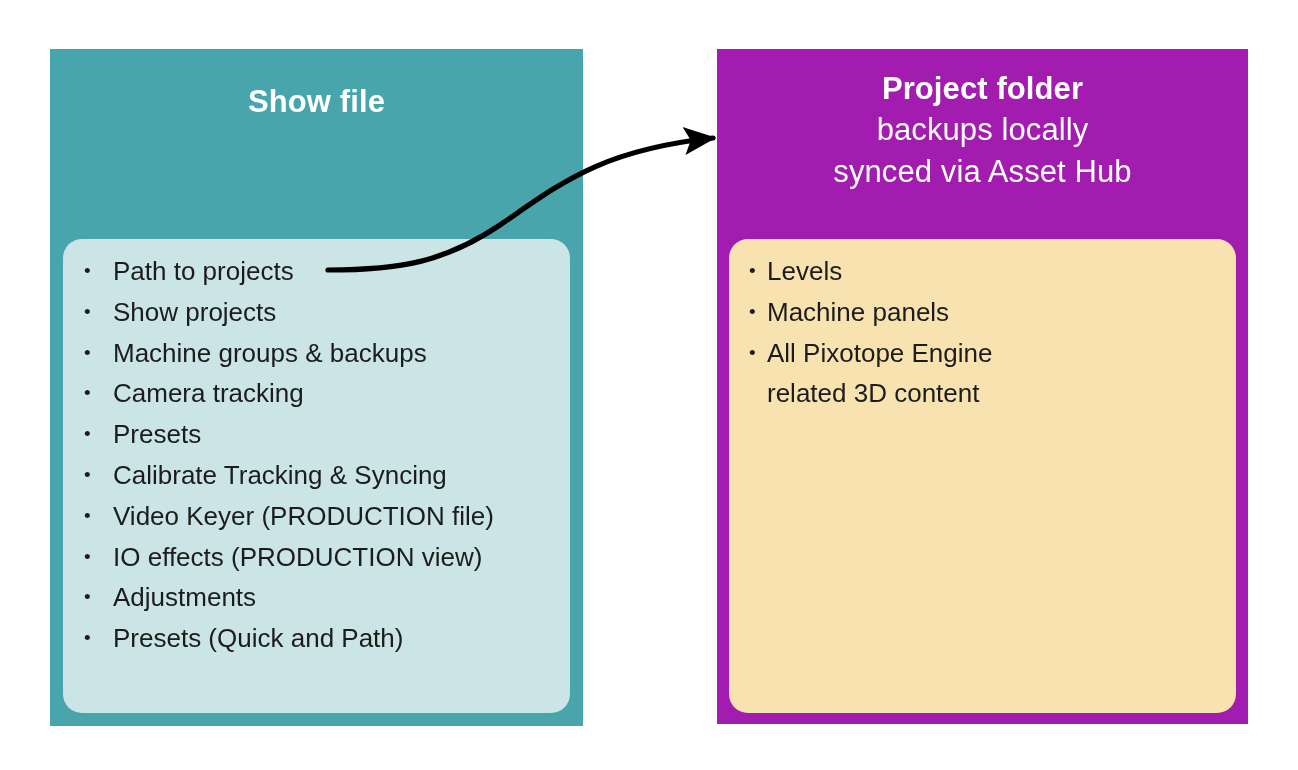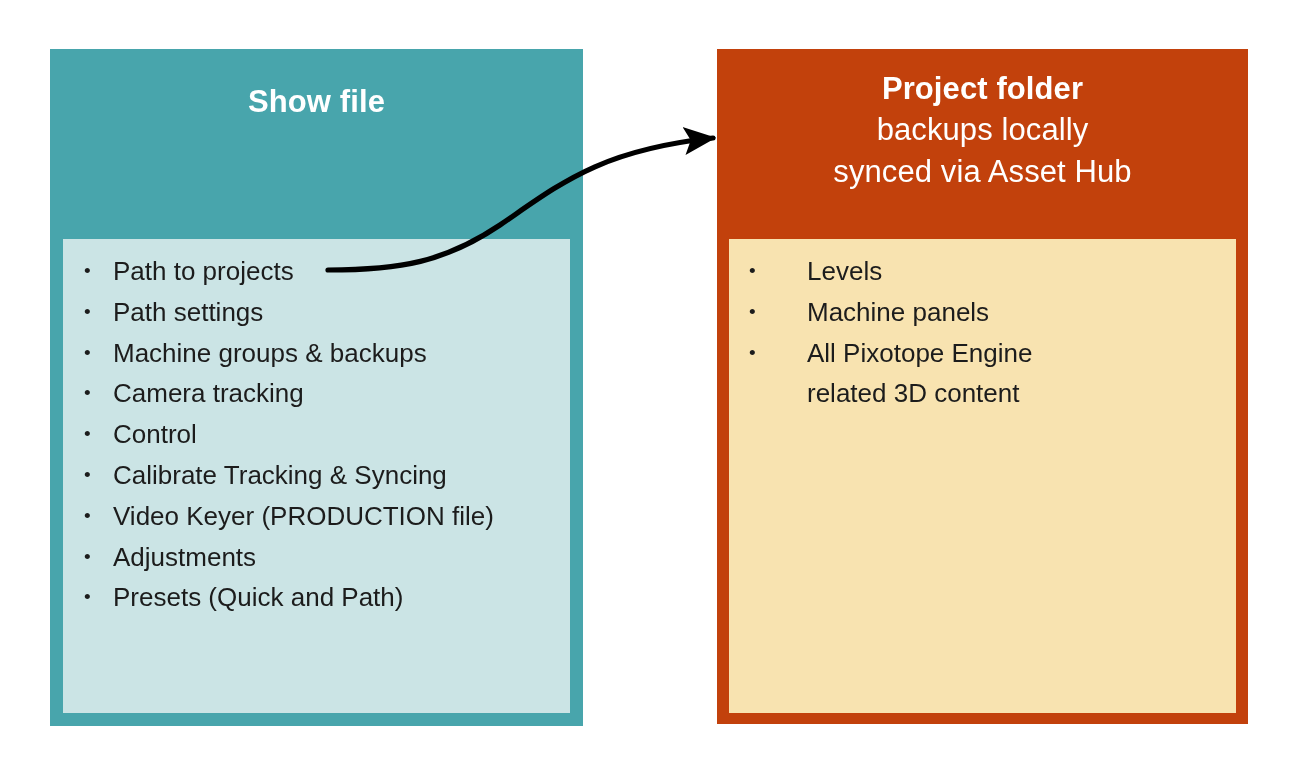--- a/index.html
+++ b/index.html
@@ -29,21 +29,21 @@
     top: 49px;
     width: 533px;
     height: 677px;
     background: #48a5ac;
   }
   .panel-project {
     left: 717px;
     top: 49px;
     width: 531px;
     height: 675px;
-    background: #c2410c;
+    background: #a21caf;
   }
 
   
   .panel-header {
     position: absolute;
     left: 0;
     right: 0;
     top: 0;
     text-align: center;
     color: #ffffff;
@@ -66,20 +66,21 @@
     line-height: 42px;
     letter-spacing: 0.1px;
     white-space: nowrap;
   }
 
   
   .inner-box {
     position: absolute;
     box-sizing: border-box;
     overflow: hidden;
+    border-radius: 19px;
   }
   .panel-show .inner-box {
     left: 13px;
     top: 190px;
     width: 507px;
     height: 474px;
     background: #cbe4e5;
   }
   .panel-project .inner-box {
     left: 12px;
@@ -106,21 +107,21 @@
   }
   .bullet-item::before {
     content: "\2022";
     position: absolute;
     left: 21px;
     top: 0;
     font-size: 19px;
     line-height: 40.8px;
     color: #1c1c1c;
   }
-  .panel-project .bullet-item { padding-left: 78px; }
+  .panel-project .bullet-item { padding-left: 38px; }
   .panel-project .bullet-item::before { left: 20px; }
 
   
   .arrow-layer {
     position: absolute;
     left: 0;
     top: 0;
     width: 1298px;
     height: 770px;
     pointer-events: none;
@@ -132,26 +133,27 @@
 <div class="canvas">
 
   <div class="panel panel-show">
     <div class="panel-header">
       <div class="header-title">Show file</div>
     </div>
 
     <div class="inner-box">
       <ul class="bullet-list">
         <li class="bullet-item">Path to projects</li>
-        <li class="bullet-item">Path settings</li>
+        <li class="bullet-item">Show projects</li>
         <li class="bullet-item">Machine groups &amp; backups</li>
         <li class="bullet-item">Camera tracking</li>
-        <li class="bullet-item">Control</li>
+        <li class="bullet-item">Presets</li>
         <li class="bullet-item">Calibrate Tracking &amp; Syncing</li>
         <li class="bullet-item">Video Keyer (PRODUCTION file)</li>
+        <li class="bullet-item">IO effects (PRODUCTION view)</li>
         <li class="bullet-item">Adjustments</li>
         <li class="bullet-item">Presets (Quick and Path)</li>
       </ul>
     </div>
   </div>
 
   <div class="panel panel-project">
     <div class="panel-header">
       <div class="header-title">Project folder</div>
       <div class="header-sub">backups locally</div>

